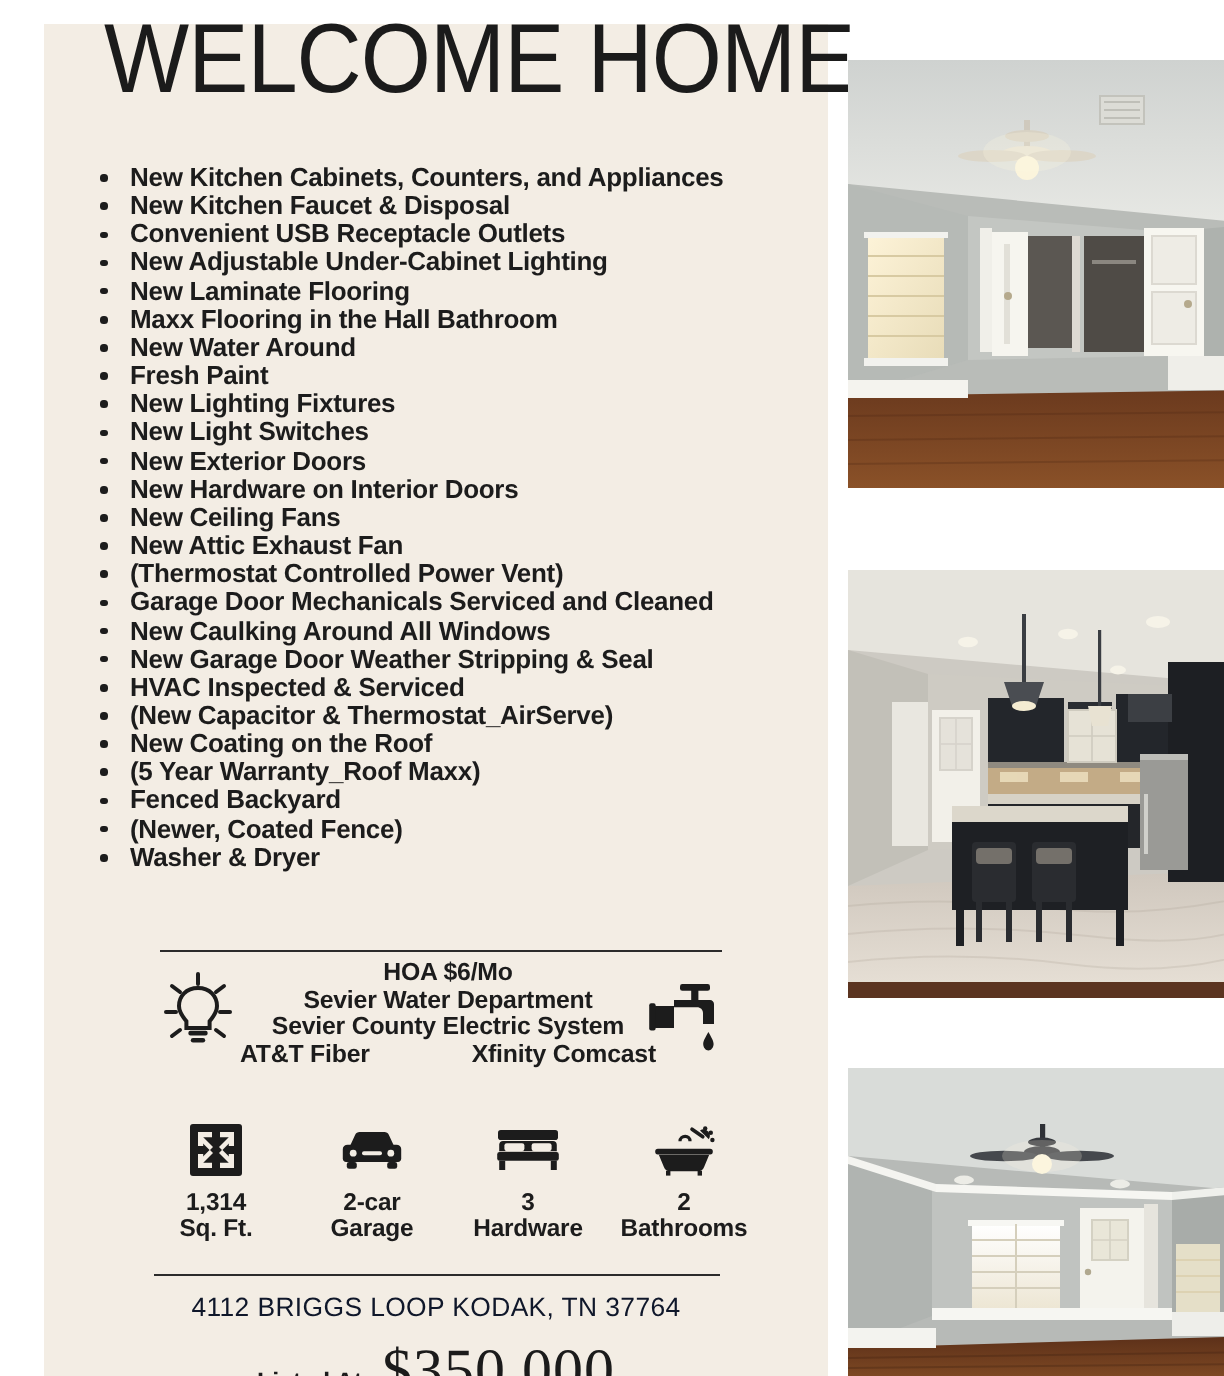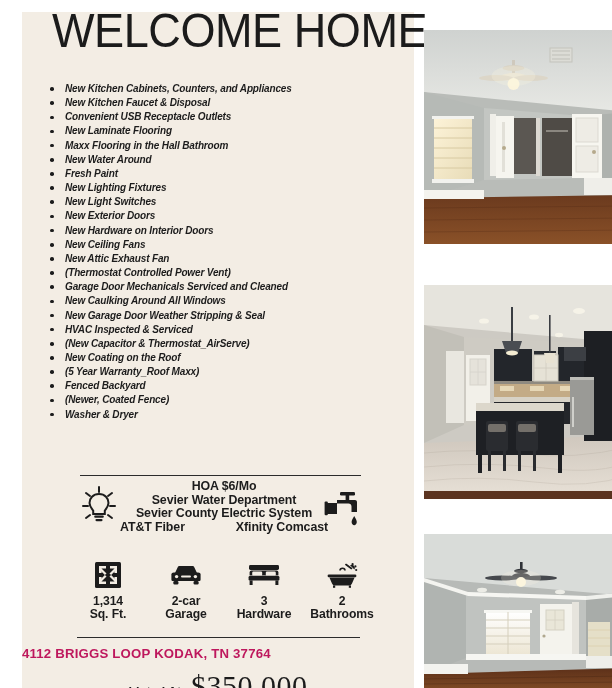--- a/index.html
+++ b/index.html
@@ -26,27 +26,26 @@
   }
 
   
   .features{
     position:absolute;left:22px;top:70px;width:365px;
     margin:0;padding:0;list-style:none;
   }
   .features li{
     position:relative;
     padding-left:21px;
-    font-size:10px;
+    font-size:13px;
     line-height:14.15px;
     color:#1c1c1c;
     font-weight:600;
     letter-spacing:-0.15px;
     white-space:nowrap;
-    font-style:italic;
   }
   .features li::before{
     content:"";position:absolute;left:6px;top:5.2px;
     width:3.6px;height:3.6px;border-radius:50%;background:#1c1c1c;
   }
 
   
   .rule{position:absolute;height:1.4px;background:#2b2b2b;}
   .rule-1{left:58px;top:463px;width:281px;}
   .rule-2{left:55px;top:625px;width:283px;}
@@ -80,22 +79,22 @@
   .stat{width:76px;text-align:center;}
   .stat-icon{height:30px;display:flex;align-items:center;justify-content:center;}
   .stat-lines{margin-top:5px;}
   .stat-lines div{
     font-size:12.2px;line-height:13.4px;font-weight:600;color:#1c1c1c;
     letter-spacing:-0.1px;white-space:nowrap;
   }
 
   
   .address{
-    position:absolute;left:0;top:634px;width:392px;
-    font-size:13.2px;font-weight:700;color:#be185d;letter-spacing:0.2px;
+    position:absolute;left:0;top:634px;width:392px;text-align:center;
+    font-size:13.2px;font-weight:400;color:#0f172a;letter-spacing:0.2px;
   }
   .price-row{
     position:absolute;left:0;top:657px;width:392px;
     display:flex;align-items:baseline;justify-content:center;gap:10px;
   }
   .listed-at{font-size:12.6px;font-weight:700;color:#1c1c1c;letter-spacing:-0.1px;}
   .price{
     font-family:"Liberation Serif",serif;
     font-size:30px;font-weight:400;color:#1b1b1b;letter-spacing:0.5px;
   }
@@ -113,20 +112,21 @@
 <div class="flyer">
 
   <div class="left-card">
 
     <div class="title">WELCOME HOME</div>
 
     <ul class="features">
         <li>New Kitchen Cabinets, Counters, and Appliances</li>
         <li>New Kitchen Faucet &amp; Disposal</li>
         <li>Convenient USB Receptacle Outlets</li>
+        <li>New Adjustable Under-Cabinet Lighting</li>
         <li>New Laminate Flooring</li>
         <li>Maxx Flooring in the Hall Bathroom</li>
         <li>New Water Around</li>
         <li>Fresh Paint</li>
         <li>New Lighting Fixtures</li>
         <li>New Light Switches</li>
         <li>New Exterior Doors</li>
         <li>New Hardware on Interior Doors</li>
         <li>New Ceiling Fans</li>
         <li>New Attic Exhaust Fan</li>

